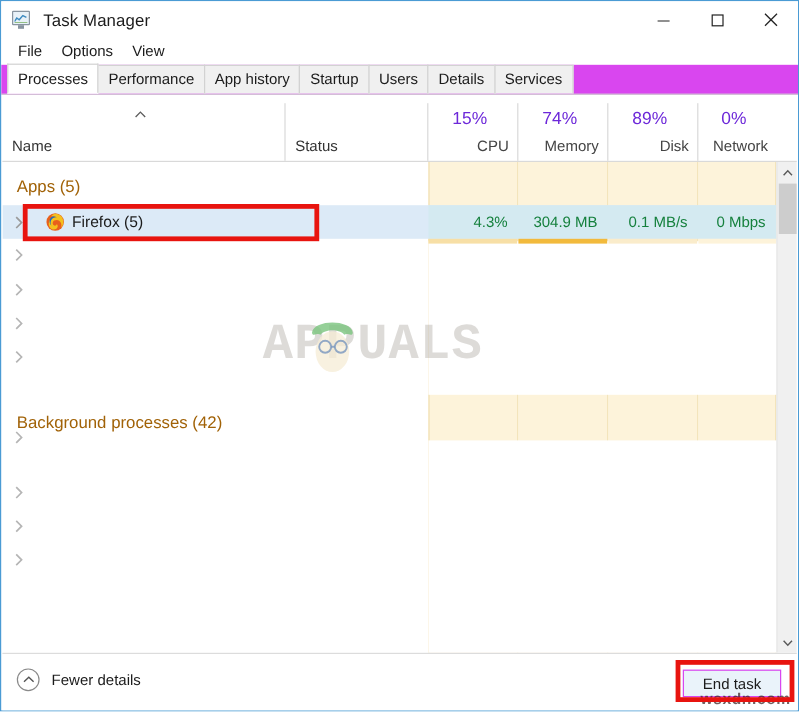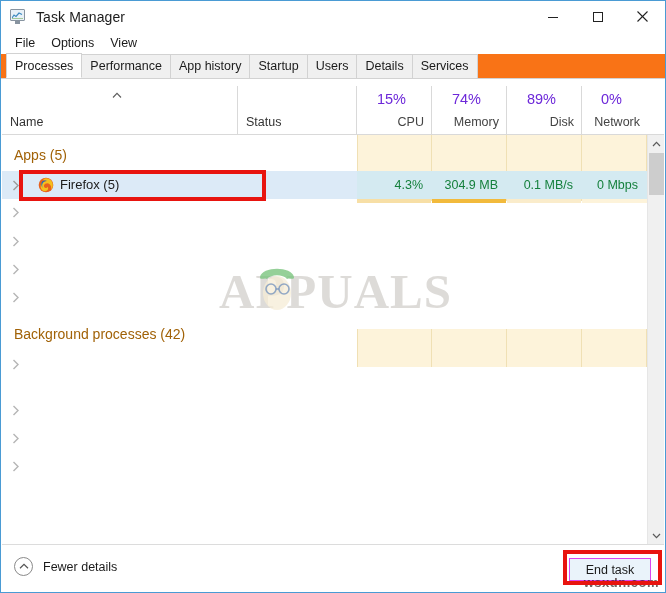--- a/index.html
+++ b/index.html
@@ -96,21 +96,21 @@
     margin-left: 2px;
   }
   .menu-item:first-child { margin-left: 7px; }
 
   
   .tabstrip {
     position: absolute;
     left: 0; top: 53px;
     width: 664px;
     height: 25px;
-    background: #f97316;
+    background: #d946ef;
     border-bottom: 1px solid #d2d2d2;
     display: flex;
     align-items: flex-end;
     box-sizing: border-box;
   }
   .tab {
     font-size: 12.5px;
     color: #1b1b1b;
     height: 24px;
     line-height: 23px;
@@ -309,25 +309,25 @@
     position: absolute;
     left: 218px;
     top: 258px;
     width: 230px;
     height: 56px;
     pointer-events: none;
   }
   .wm-text {
     position: absolute;
     left: 0; top: 4px;
-    font-size: 49px;
+    font-size: 42px;
     font-weight: bold;
     letter-spacing: 1px;
     color: rgba(155,150,142,0.34);
-    font-family: Liberation Serif, serif;
+    font-family: Liberation Mono, monospace;
   }
 
   
   .bottombar {
     position: absolute;
     left: 1px;
     top: 543px;
     width: 662px;
     height: 48px;
     background: #ffffff;
@@ -530,21 +530,21 @@
       <svg class="chev" viewBox="0 0 8 11">
           <polyline points="1.5,1 6,5.5 1.5,10" fill="none" stroke="#b5b5b5" stroke-width="1.4"></polyline>
         </svg>
     </div>
     <div class="row" style="top:148px;">
       <svg class="chev" viewBox="0 0 8 11">
           <polyline points="1.5,1 6,5.5 1.5,10" fill="none" stroke="#b5b5b5" stroke-width="1.4"></polyline>
         </svg>
     </div>
 
-    <div class="row" style="top:185px;">
+    <div class="row" style="top:203px;">
       <span class="row-label group-title">Background processes (42)</span>
     </div>
 
     <div class="row" style="top:215px;">
       <svg class="chev" viewBox="0 0 8 11">
           <polyline points="1.5,1 6,5.5 1.5,10" fill="none" stroke="#b5b5b5" stroke-width="1.4"></polyline>
         </svg>
     </div>
     <div class="row" style="top:261px;">
       <svg class="chev" viewBox="0 0 8 11">

